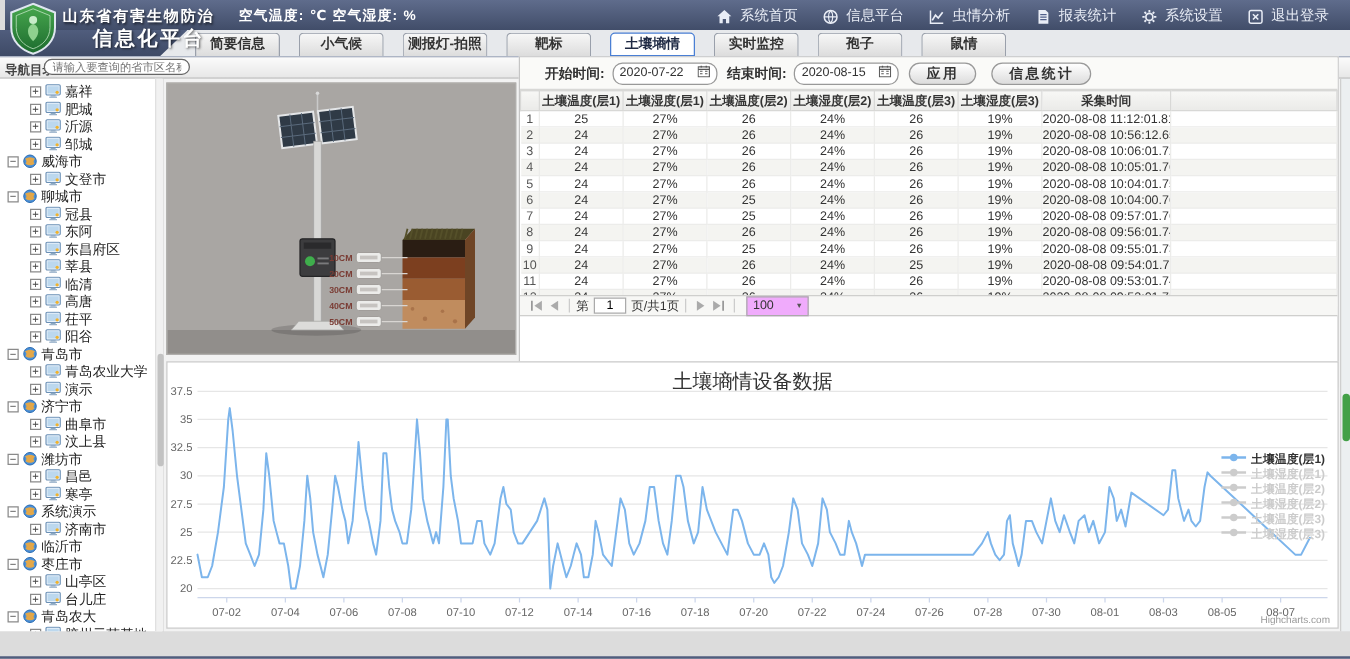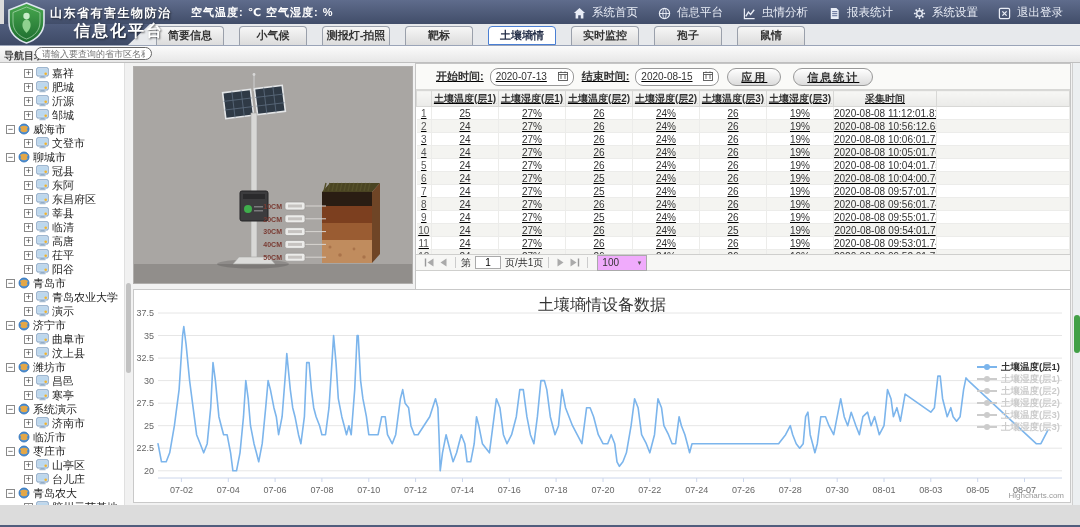--- a/index.html
+++ b/index.html
@@ -38,21 +38,21 @@
   #backdrop{left:131px;top:63px;width:941px;height:442px;background:#f2f2f2;}
   #sidebar{left:0;top:63px;width:131px;height:442px;background:#fff;border-right:1px solid #9a9a9a;box-sizing:border-box;overflow:hidden;padding-top:3px;}
   .tree-item{height:14px;display:flex;align-items:center;font-size:11px;color:#222;cursor:pointer;white-space:nowrap;}
   .expand{width:9px;height:9px;border:1px solid #8a8a8a;background:#fff;font-size:9px;line-height:7px;text-align:center;color:#444;margin-right:3px;flex:none;box-sizing:border-box;}
   .tree-icon{margin-right:3px;flex:none;display:flex;}
   #side-scroll{left:124px;top:63px;width:7px;height:442px;background:#f1f1f1;border-left:1px solid #e0e0e0;box-sizing:border-box;}
   #side-thumb{position:absolute;left:1px;top:220px;width:5px;height:90px;background:#c2c2c2;border-radius:3px;}
   
   #device-panel{left:133px;top:66px;width:280px;height:218px;border:1px solid #b0aeac;box-sizing:border-box;background:#a9a6a3;}
   
-  #table-panel{left:415px;top:63px;width:656px;height:265px;background:#fff;border:1px solid #c5c5c5;box-sizing:border-box;text-decoration:underline;}
+  #table-panel{left:415px;top:45px;width:656px;height:265px;background:#fff;border:1px solid #c5c5c5;box-sizing:border-box;}
   #filter-row{height:25px;background:#fafaf8;border-bottom:1px solid #d8d8d6;display:flex;align-items:center;padding-left:20px;font-size:11px;color:#333;}
   .flabel{margin-right:6px;font-weight:bold;}
   .date-box{width:72px;height:16px;border:1px solid #999;border-radius:8px;background:#fff;display:flex;align-items:center;justify-content:space-between;padding:0 5px;font-size:10px;color:#333;margin-right:8px;cursor:pointer;box-sizing:content-box;}
   .btn{height:18px;line-height:16px;padding:0 13px;border:1px solid #999;border-radius:9px;background:linear-gradient(#ffffff,#dcdcdc);font-size:11px;font-weight:bold;color:#333;cursor:pointer;margin-right:12px;letter-spacing:2px;}
   #data-table{width:100%;border-collapse:collapse;table-layout:fixed;font-size:10px;}
   #data-table th{height:15px;background:linear-gradient(#f7f7f5,#eaeae8);border:1px solid #d8d8d6;font-weight:bold;color:#333;padding:0;overflow:hidden;white-space:nowrap;}
   #data-table td{height:12px;border-right:1px solid #ececea;border-bottom:1px solid #ececea;text-align:center;color:#333;padding:0;overflow:hidden;white-space:nowrap;}
   #data-table tr.even td{background:#f4f4f1;}
   #data-table td.rownum{color:#555;}
   #pager{position:absolute;left:0;top:190px;width:654px;height:17px;border-top:1px solid #cfcfcd;border-bottom:1px solid #cfcfcd;background:#f7f7f5;display:flex;align-items:center;font-size:10px;color:#333;box-sizing:border-box;padding-left:6px;}
@@ -644,21 +644,21 @@
       <line x1="170" y1="190.2" x2="192" y2="190.2" stroke="#d8d5d2" stroke-width="1"></line>
       <rect x="151" y="186.2" width="20" height="8" rx="2" fill="#ececea" stroke="#9a9794" stroke-width="0.7"></rect>
       <rect x="154" y="188.7" width="14" height="3" fill="#c6c3c0"></rect>
       <text x="148" y="193" text-anchor="end" font-size="7" font-weight="bold" fill="#7a3b33" font-family="Liberation Sans,sans-serif">50CM</text>
   </svg></div>
 
 <div class="abs" id="table-panel">
   <div id="filter-row">
     <span class="flabel">开始时间:</span>
     <span class="date-box">
-      <span>2020-07-13</span>
+      <span>2020-07-22</span>
       <span class="cal"><svg width="10" height="10" viewBox="0 0 10 10">
             <rect x="0.5" y="1.5" width="9" height="8" fill="none" stroke="#555" stroke-width="0.9"></rect>
             <line x1="0.5" y1="3.5" x2="9.5" y2="3.5" stroke="#555" stroke-width="0.9"></line>
             <line x1="3" y1="0.5" x2="3" y2="2" stroke="#555"></line>
             <line x1="7" y1="0.5" x2="7" y2="2" stroke="#555"></line>
             <path d="M2 5 H4 M6 5 H8 M2 7 H4 M6 7 H8" stroke="#555" stroke-width="0.9"></path>
           </svg></span>
     </span>
     <span class="flabel">结束时间:</span>
     <span class="date-box">

